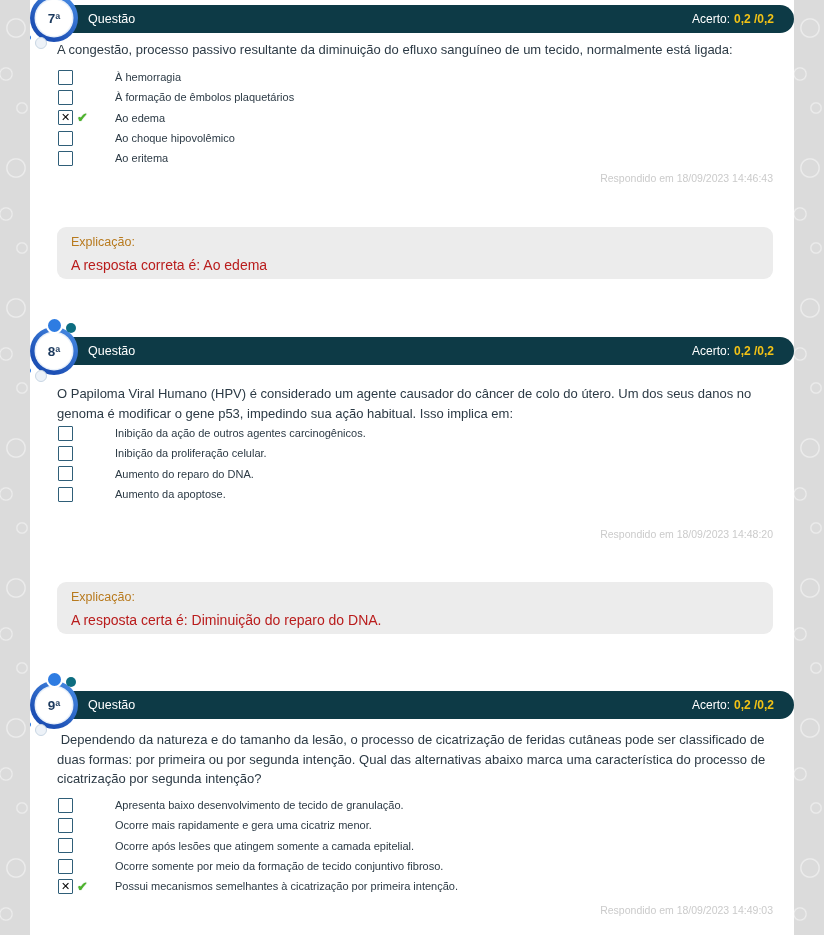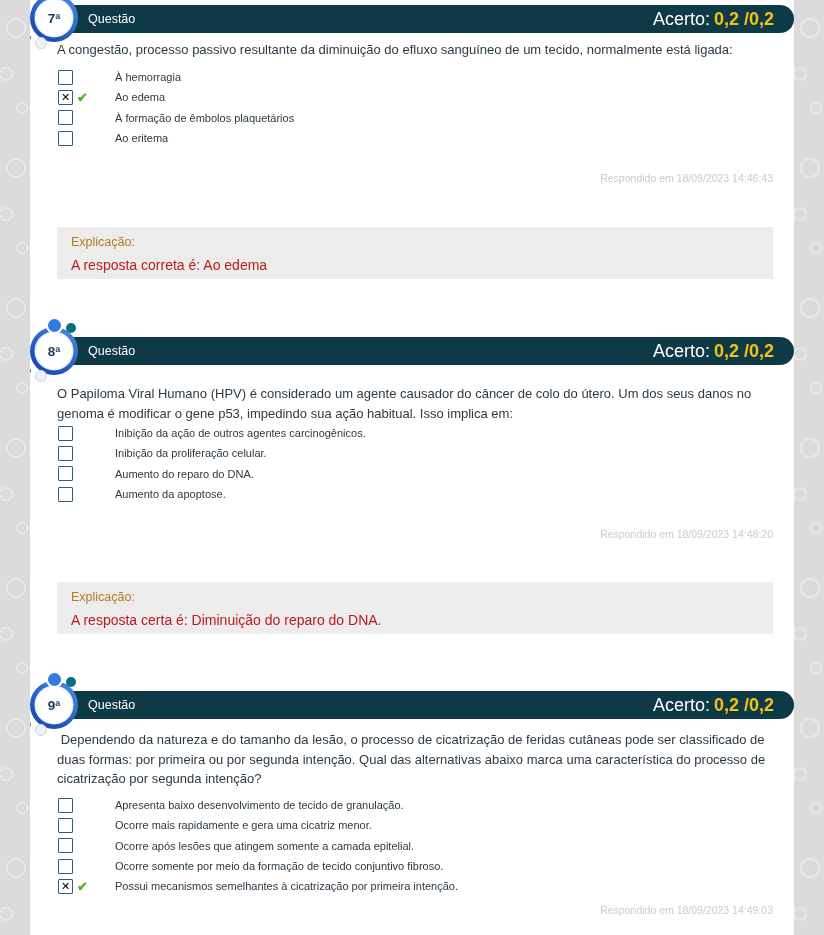--- a/index.html
+++ b/index.html
@@ -25,21 +25,21 @@
 
   .qsec{position:absolute;left:0;right:0;}
 
   
   .qbar{
     position:absolute;left:54px;right:30px;height:28px;
     background:#0d3a46;border-radius:0 14px 14px 0;
     display:flex;align-items:center;z-index:1;
   }
   .qbar-label{color:#fff;font-size:12.5px;padding-left:34px;}
-  .score{position:absolute;right:20px;top:0;bottom:0;display:flex;align-items:center;gap:4px;font-size:18px;}
+  .score{position:absolute;right:20px;top:0;bottom:0;display:flex;align-items:center;gap:4px;font-size:12px;}
   .score-label{color:#ffffff;}
   .score-value{color:#f2c216;font-weight:bold;}
 
   
   .badge-wrap{position:absolute;left:30px;width:48px;height:48px;z-index:2;}
   .badge-circle{
     width:48px;height:48px;border-radius:50%;
     background:linear-gradient(215deg,#4a90e8 0%,#1d50b5 75%);
     display:flex;align-items:center;justify-content:center;
   }
@@ -73,21 +73,21 @@
   .ck{visibility:hidden;position:absolute;left:19px;font-size:13px;color:#4db52c;text-shadow:0 0 1px #2e8a12;}
   .ck::before{content:"✔";}
   .option.checked .xm{visibility:visible;}
   .option.checked .ck{visibility:visible;}
   .olabel{margin-left:42px;font-size:11px;color:#2c3a45;}
 
   .answered{position:absolute;right:51px;font-size:10.5px;color:#cbcbcb;text-align:center;}
 
   .expl-box{
     position:absolute;left:57px;width:716px;height:52px;
-    background:#ececec;border-radius:0;box-sizing:border-box;
+    background:#ececec;border-radius:9px;box-sizing:border-box;
     padding:8px 14px;
   }
   .expl-title{font-size:12.5px;color:#b87a1e;margin-bottom:8px;}
   .expl-text{font-size:14px;color:#b91c1c;}
 </style>
 </head>
 <body>
 
 <div class="page">
   <div class="side-strip left"></div>
@@ -113,33 +113,40 @@
     <div class="q-text" style="top:40px">A congestão, processo passivo resultante da diminuição do efluxo sanguíneo de um tecido, normalmente está ligada:</div>
 
     <div class="options" style="top:67px">
       <div class="option">
         <span class="cb">
             <span class="xm"></span>
           </span>
 
         <span class="olabel">À hemorragia</span>
       </div>
+      <div class="option">
+        <span class="cb">
+            <span class="xm"></span>
+          </span>
+
+        <span class="olabel">À formação de êmbolos plaquetários</span>
+      </div>
       <div class="option checked">
         <span class="cb">
             <span class="xm"></span>
           </span>
         <span class="ck"></span>
         <span class="olabel">Ao edema</span>
       </div>
       <div class="option">
         <span class="cb">
             <span class="xm"></span>
           </span>
 
-        <span class="olabel">À formação de êmbolos plaquetários</span>
+        <span class="olabel">Ao choque hipovolêmico</span>
       </div>
       <div class="option">
         <span class="cb">
             <span class="xm"></span>
           </span>
 
         <span class="olabel">Ao eritema</span>
       </div>
     </div>
 

